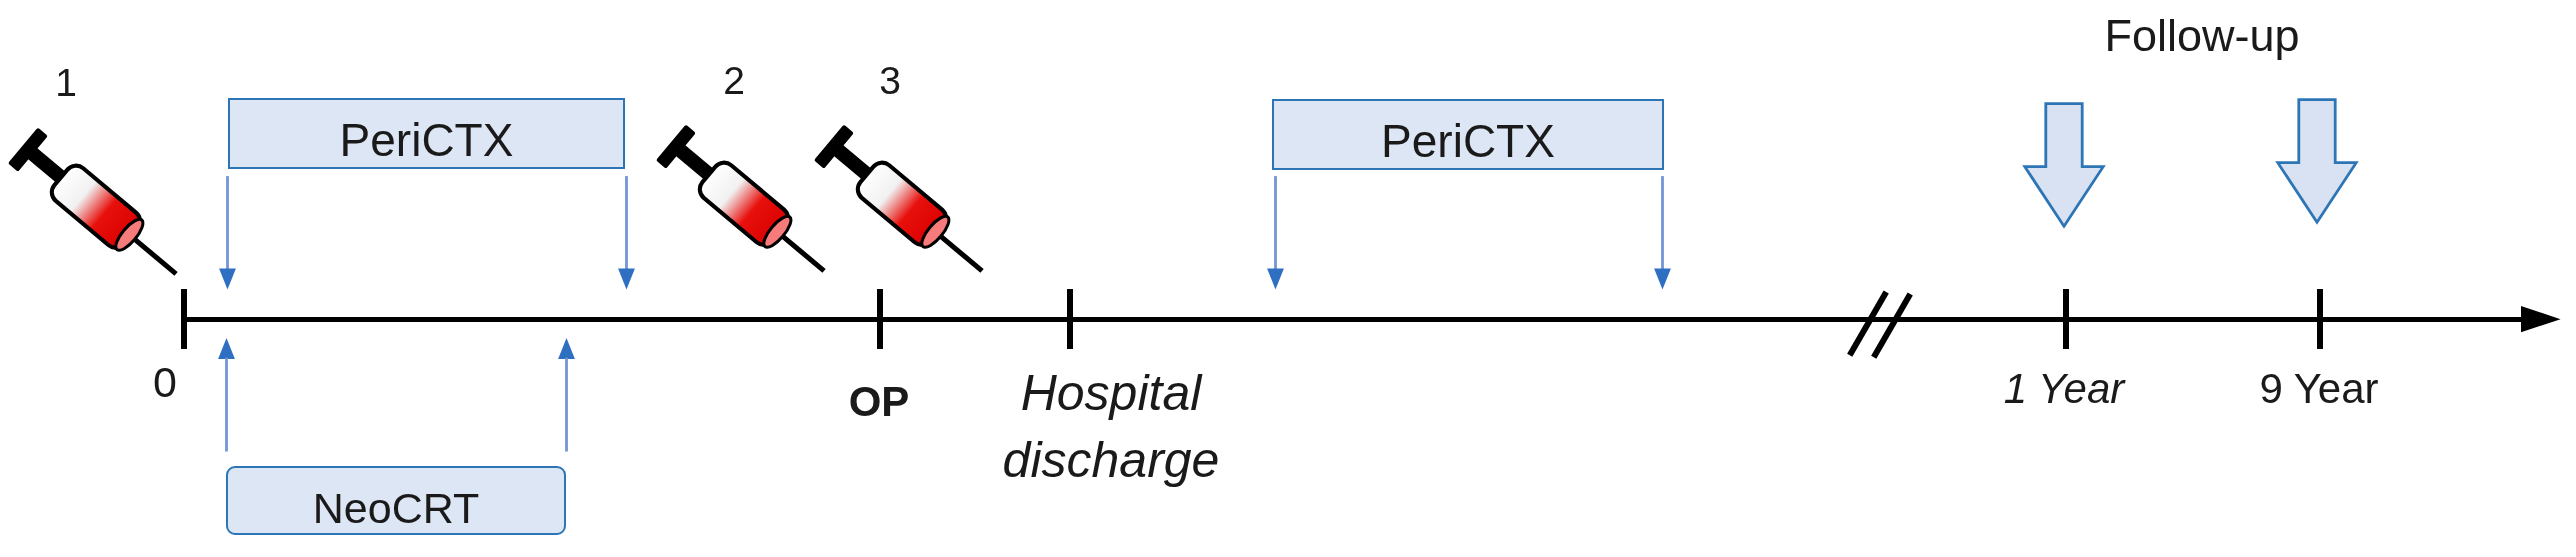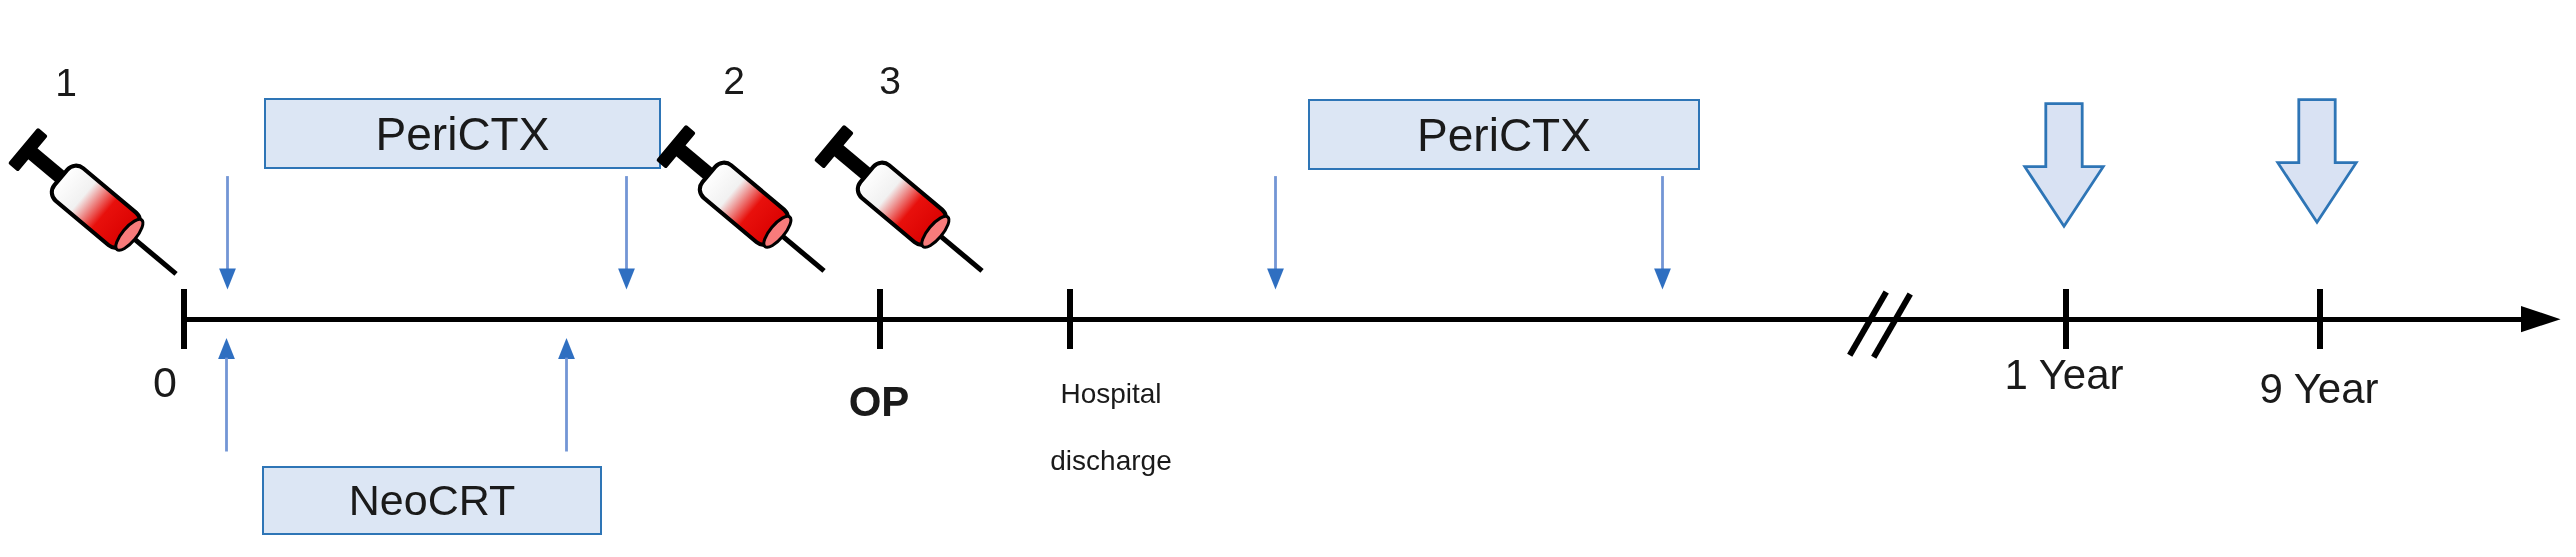--- a/index.html
+++ b/index.html
@@ -15,31 +15,31 @@
   }
   .abs{position:absolute;}
   
   .tl-line{height:4.9px; background:var(--timeline); top:317px; left:184px; width:2346px;}
   .tick{width:6.3px; height:60px; background:var(--timeline); top:289px;}
   .slash{width:5.6px; height:73px; background:var(--timeline); transform:rotate(30deg);}
   
   .lbl{text-align:center; white-space:nowrap;}
   .lbl-tick{font-size:43px; line-height:46px;}
   .lbl-op{font-size:42px; font-weight:bold; line-height:45px;margin-top:13px;}
-  .lbl-hospital{font-size:28px; line-height:67px; white-space:normal;}
+  .lbl-hospital{font-size:50px; line-height:67px; white-space:normal;font-style:italic;}
   .lbl-year{font-size:42px; line-height:45px;}
   .lbl-followup{font-size:45px; line-height:49px;}
   .lbl-num{font-size:39px; line-height:42px;}
   
   .phase-box{
     background:var(--box-fill); border:2.8px solid var(--box-border);
-    display:flex; align-items:center; justify-content:center;
-    font-size:46px; color:var(--text); box-sizing:border-box;margin-left:36px;
+    display:flex; align-items:flex-end; justify-content:center;
+    font-size:46px; color:var(--text); box-sizing:border-box;
   }
-  .phase-box.small{font-size:43px;}
+  .phase-box.small{font-size:43px;border-radius:9px;}
   
   .thin-stem{stroke:var(--thin-arrow-stem); stroke-width:4px;}
   .thin-head{fill:var(--thin-arrow-head);}
   .block-arrow-shape{fill:var(--block-arrow-fill); stroke:var(--block-arrow-border); stroke-width:4px; stroke-linejoin:miter;}
   .tl-head{fill:var(--timeline);}
 </style>
 </head>
 <body>
 
 <div id="stage">
@@ -57,22 +57,23 @@
 
   <div class="abs slash" style="left:1865px; top:287px;"></div>
   <div class="abs slash" style="left:1889px; top:289px;"></div>
 
   <div class="abs lbl lbl-tick" style="left:130px; top:359px; width:70px;">0</div>
   <div class="abs lbl lbl-op" style="left:809px; top:366px; width:140px;">OP</div>
   <div class="abs lbl lbl-hospital" style="left:971px; top:360px; width:280px;">
     <div>Hospital</div>
     <div>discharge</div>
   </div>
-  <div class="abs lbl lbl-year" style="left:1959px; top:352px; width:210px;">1 Year</div>
+  <div class="abs lbl lbl-year" style="left:1959px; top:366px; width:210px;font-style:italic;">1 Year</div>
   <div class="abs lbl lbl-year" style="left:2214px; top:366px; width:210px;">9 Year</div>
+  <div class="abs lbl lbl-followup" style="left:2062px; top:11.2px; width:280px;">Follow-up</div>
 
   <div class="abs phase-box" style="left:228px; top:98px; width:397px; height:71px;">
     <span>PeriCTX</span>
   </div>
   <div class="abs phase-box" style="left:1272px; top:99px; width:392px; height:71px;">
     <span>PeriCTX</span>
   </div>
   <div class="abs phase-box small" style="left:226px; top:466px; width:340px; height:69px;">
     <span>NeoCRT</span>
   </div>

